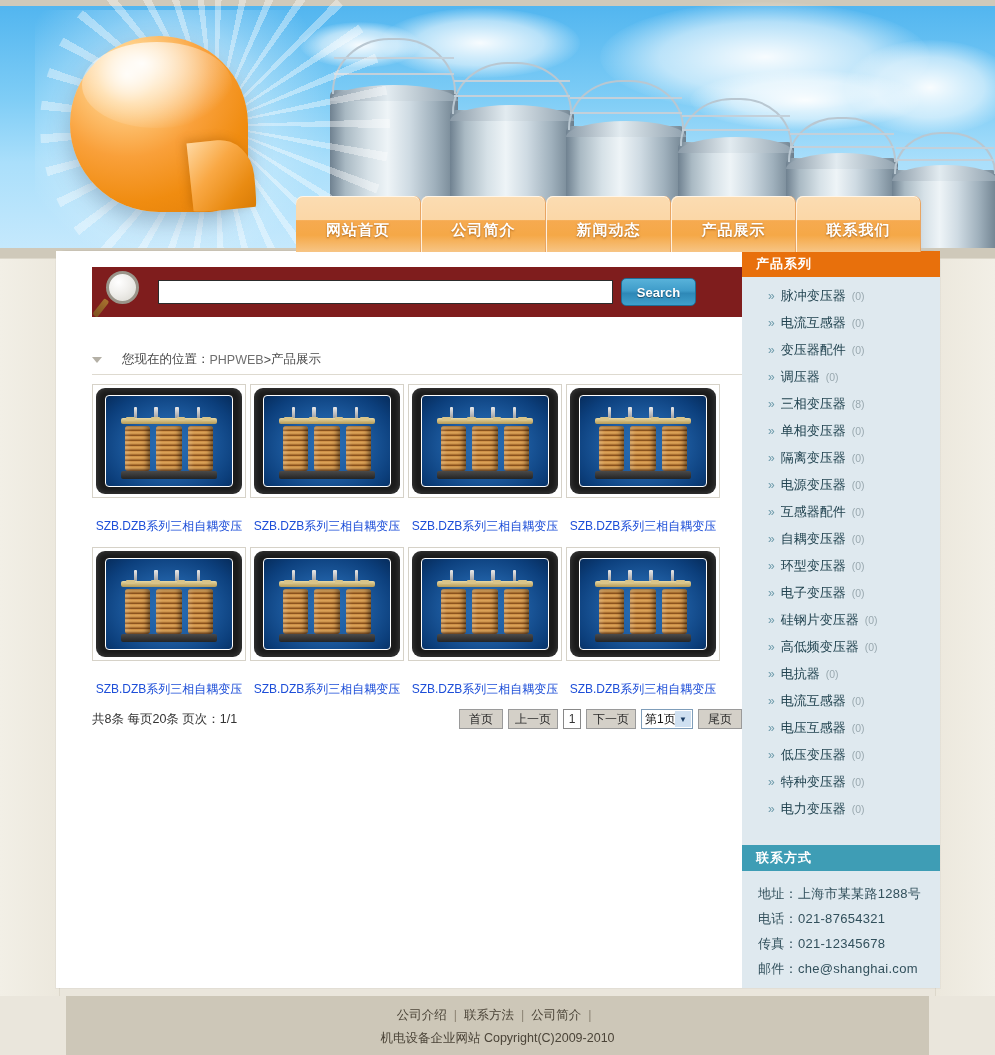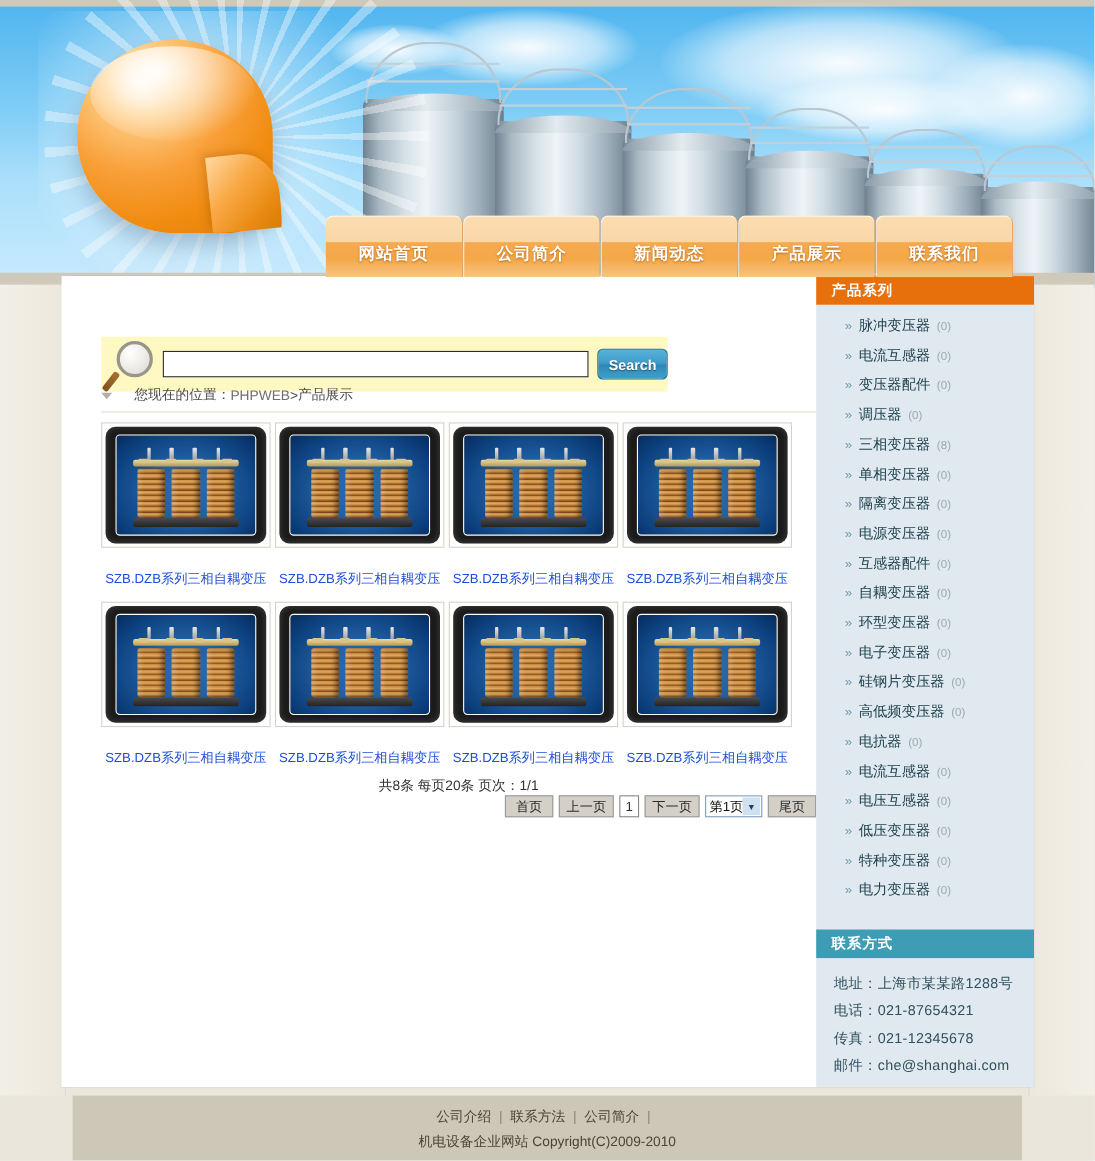--- a/index.html
+++ b/index.html
@@ -152,23 +152,23 @@
   .content {
     position: absolute; left: 0; top: 0;
     width: 686px; height: 737px;
     background: #fff;
     padding: 0;
   }
 
   
   .searchbar {
     position: absolute; left: 36px; top: 16px;
-    width: 515px; height: 50px;
-    background: #fef9c3;
-    display: flex; align-items: center; margin-top: 39px;
+    width: 650px; height: 50px;
+    background: #7f1d1d;
+    display: flex; align-items: center;
   }
   .magnifier { position: relative; width: 66px; height: 50px; }
   .mag-lens {
     position: absolute; left: 14px; top: 4px; width: 33px; height: 33px;
     border-radius: 50%;
     border: 3px solid #9a958a;
     background: radial-gradient(circle at 35% 30%, #ffffff 0%, #f0efec 45%, #d8d6cf 100%);
   }
   .mag-handle {
     position: absolute; left: 12px; top: 33px; width: 6px; height: 20px;
@@ -288,21 +288,21 @@
     white-space: nowrap;
     overflow: hidden;
     cursor: pointer;
   }
 
   
   .pager {
     position: absolute; left: 36px; top: 455px;
     width: 650px; height: 26px;
     display: flex; align-items: center;
-    font-size: 12.5px; color: #333; flex-direction: column;
+    font-size: 12.5px; color: #333;
   }
   .pager-info { white-space: nowrap; }
   .pager-ctrls { margin-left: auto; display: flex; align-items: center; gap: 5px; }
   .pg-btn {
     min-width: 44px; height: 20px;
     border: 1px solid #9a9a9a;
     background: #d4d0c8;
     font-size: 12px; color: #2a2a2a;
     display: flex; align-items: center; justify-content: center;
     padding: 0 6px;

